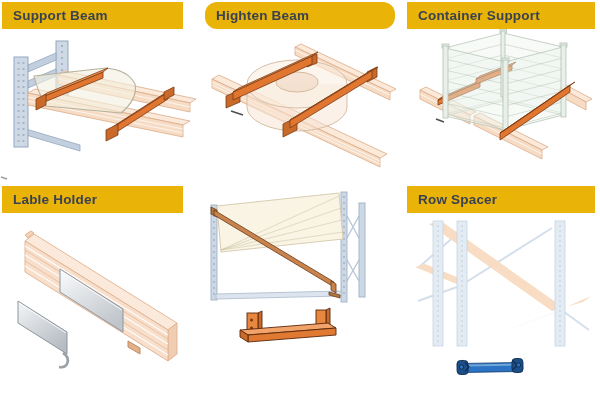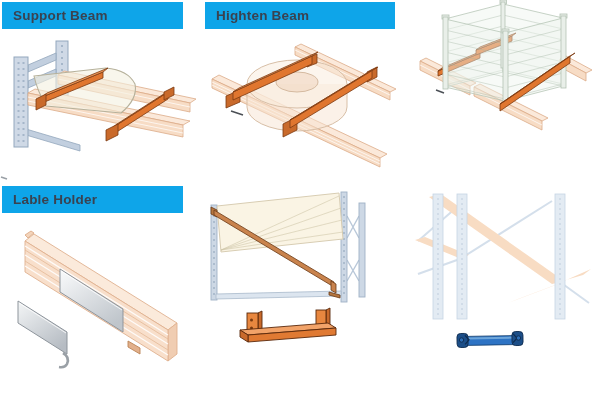--- a/index.html
+++ b/index.html
@@ -2,27 +2,27 @@
 <html><head>
 <meta charset="utf-8">
 <style>
   html,body{margin:0;padding:0;background:#ffffff;}
   #stage{position:relative;width:600px;height:412px;background:#ffffff;overflow:hidden;
          font-family:"Liberation Sans","DejaVu Sans",sans-serif;}
   .grid{display:grid;grid-template-columns:200px 200px 200px;width:600px;}
   .card{position:relative;background:#fff;}
   .row1{height:186px;}
   .row2{height:214px;}
-  .hdr{height:27px;line-height:27px;background:#0ea5e9;color:#3a4250;
+  .hdr{height:27px;line-height:27px;background:#eab308;color:#3a4250;
        font-size:13.5px;font-weight:600;letter-spacing:.2px;padding-left:11px;
        white-space:nowrap;overflow:hidden;}
   .row1 .hdr{margin-top:2px;}
   .row2 .hdr{margin-top:0;}
   .c1 .hdr{margin-left:2px;margin-right:17px;}
-  .c2 .hdr{margin-left:5px;margin-right:5px;}
+  .c2 .hdr{margin-left:5px;margin-right:5px;border-radius:12px;}
   .c3 .hdr{margin-left:7px;margin-right:5px;}
   .body{width:200px;overflow:hidden;}
   .row1 .body{height:157px;}
   .row2 .body{height:199px;}
   svg{display:block;}
 </style>
 </head>
 <body>
 
 <div id="stage">
@@ -93,20 +93,21 @@
             <polygon points="167,43 177,38 177,48 167,53" fill="#c96a2b"></polygon>
             <polygon points="90,91 172,41 172,49 90,99" fill="#e0762f"></polygon>
             <polygon points="90,91 96,88 178,38 172,41" fill="#f09a5a"></polygon>
           </g>
           <line x1="31" y1="82" x2="43" y2="86" stroke="#4a4f55" stroke-width="1.4"></line>
         </svg>
       </div>
     </div>
 
     <div class="card row1 c3">
+      <div class="hdr">Container Support</div>
       <div class="body">
         <svg viewBox="0 0 200 157" width="200" height="157">
           <g stroke="#dcab88" stroke-width="0.8">
             <polygon points="160,59 166,56 192,70 186,73" fill="#fbe9da"></polygon>
             <polygon points="160,59 186,73 186,81 160,67" fill="#f7dcc5"></polygon>
             <polygon points="20,61 26,58 76,83 70,86" fill="#fbe9da"></polygon>
             <polygon points="20,61 70,86 70,95 20,70" fill="#f7dcc5"></polygon>
             <line x1="20" y1="65" x2="70" y2="90" stroke="#ffffff" stroke-width="1" opacity="0.7"></line>
             <polygon points="74,87 80,84 148,118 142,121" fill="#fbe9da"></polygon>
             <polygon points="74,87 142,121 142,130 74,96" fill="#f7dcc5"></polygon>
@@ -216,20 +217,21 @@
             <rect x="116" y="124" width="10" height="22" fill="#e8873f"></rect>
             <polygon points="40,144 128,137 136,142 48,149" fill="#f2a369"></polygon>
             <polygon points="48,149 136,142 136,149 48,156" fill="#e07a33"></polygon>
             <polygon points="40,144 48,149 48,156 40,151" fill="#c96a2b"></polygon>
           </g>
         </svg>
       </div>
     </div>
 
     <div class="card row2 c3">
+      <div class="hdr">Row Spacer</div>
       <div class="body">
         <svg viewBox="0 0 200 199" width="200" height="199">
           <g>
             <path d="M18,55L57,21 M18,88L57,74 M60,73L152,15 M160,96L189,117 M103,60L152,96" stroke="#ccd9e8" stroke-width="2" fill="none" opacity="0.85"></path>
             <polygon points="29,11 41,8 164,95 152,98" fill="#f8dcc3"></polygon>
             <polygon points="15,54 25,51 69,69 59,72" fill="#f8dcc3"></polygon>
             <polygon points="108,117 118,113 163,96 153,100" fill="#f8dcc3"></polygon>
             <polygon points="152,98 164,95 191,83 183,89" fill="#f8dcc3"></polygon>
             <g fill="#e3ebf3" stroke="#c6d4e3" stroke-width="0.8">
               <rect x="33" y="8" width="10" height="125"></rect>

